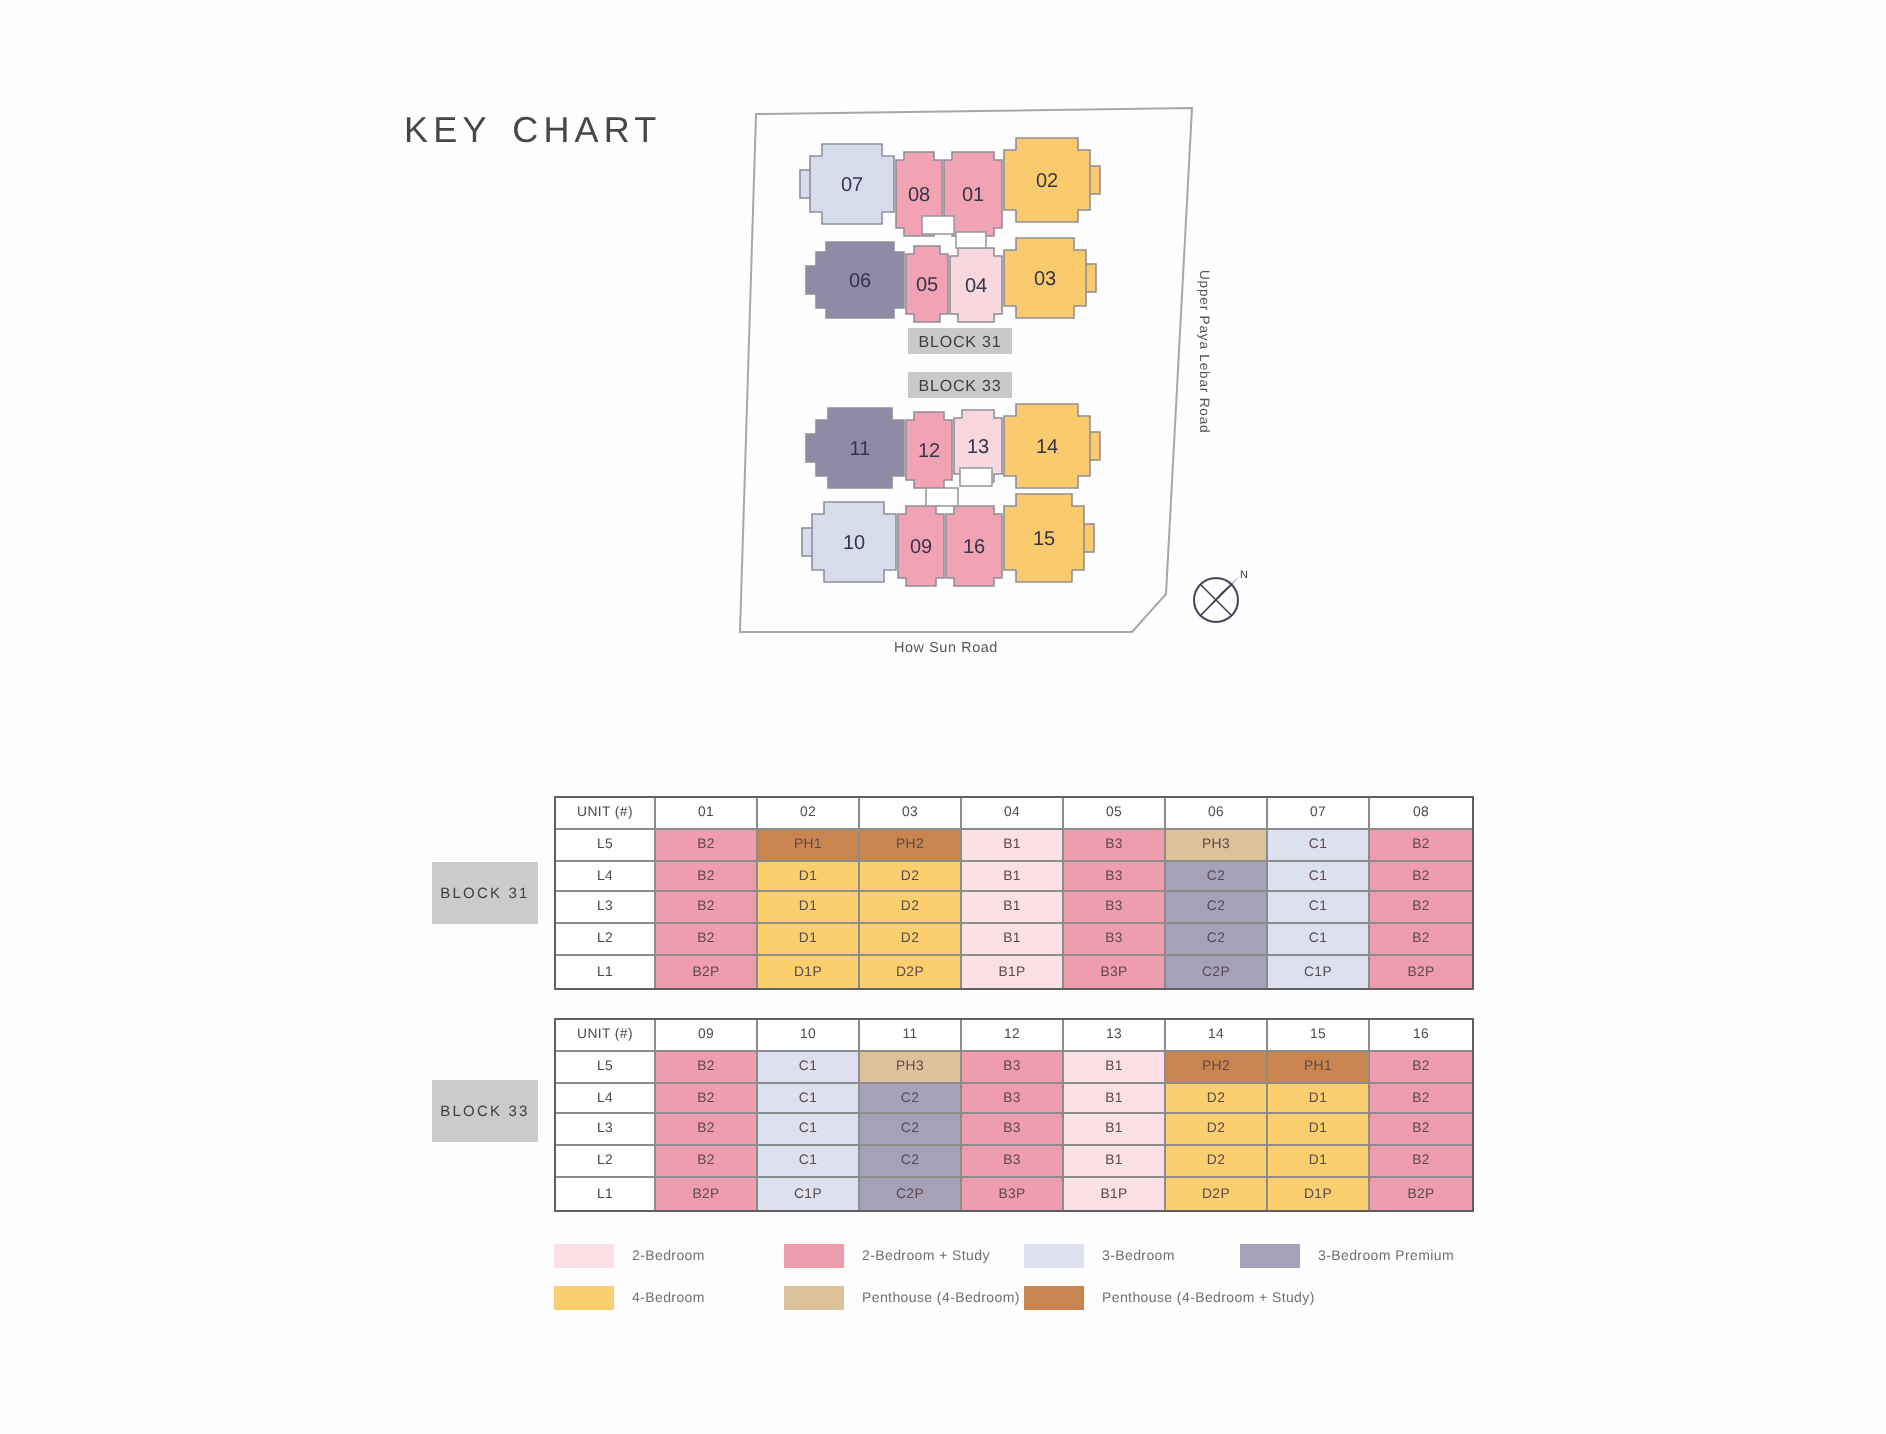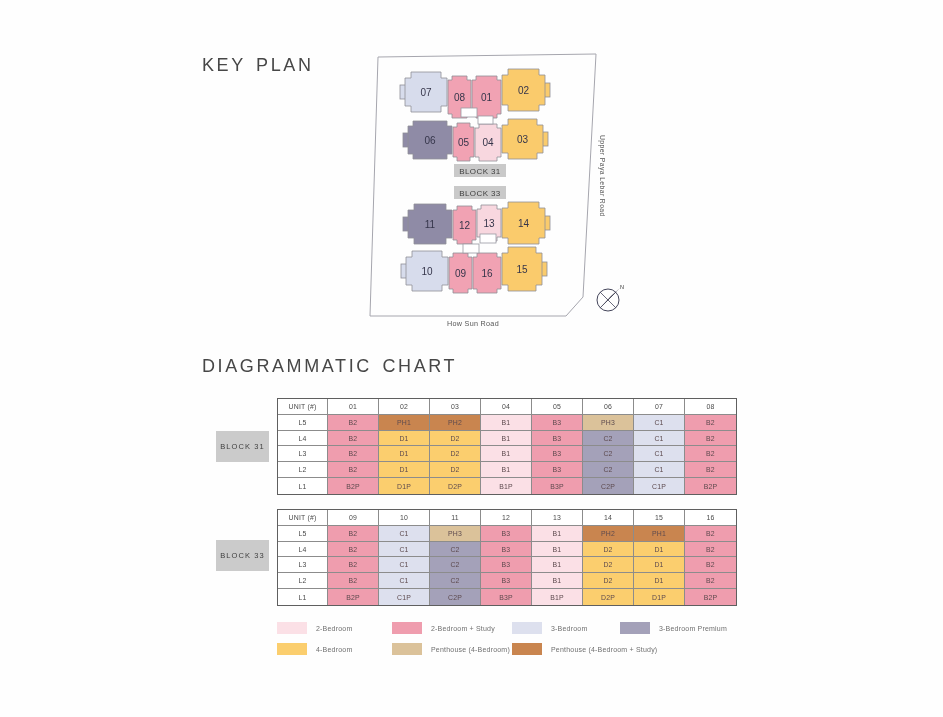--- a/index.html
+++ b/index.html
@@ -25,22 +25,21 @@
   .cell.last-row{border-bottom:none;}
 
   .leg-item{position:absolute;display:flex;align-items:center;}
   .leg-swatch{width:30px;height:12px;flex:0 0 auto;}
   .leg-label{margin-left:9px;font-size:7px;color:#6f6f6f;white-space:nowrap;letter-spacing:.2px;}
 </style>
 </head>
 <body>
 
 <div class="canvas">
-  <div id="keyplan-title" class="big-title">KEY PLAN</div>
-  <div id="chart-title" class="big-title">DIAGRAMMATIC CHART</div>
+  <div id="keyplan-title" class="big-title">KEY CHART</div>
   <svg id="keyplan-svg" width="285" height="300" viewBox="0 0 285 300">
       <polygon points="18,12 236,9 223,252 206,271 10,271" fill="none" stroke="#a6a6ae" stroke-width="1"></polygon>
       <g>
         <rect x="40" y="40" width="8" height="14" fill="#D7DCEC" stroke="#8f8f98" stroke-width="0.8"></rect>
         <polygon points="45,33 51,33 51,27 81,27 81,33 87,33 87,61 81,61 81,67 51,67 51,61 45,61" fill="#D7DCEC" stroke="#8f8f98" stroke-width="0.8"></polygon>
         <text x="66" y="50.5" text-anchor="middle" font-size="10" fill="#35354a" font-family="Liberation Sans, sans-serif">07</text>
       </g>
       <g>
         <polygon points="88,35 92,35 92,31 107,31 107,35 111,35 111,69 107,69 107,73 92,73 92,69 88,69" fill="#F1A2B3" stroke="#8f8f98" stroke-width="0.8"></polygon>
         <text x="99.5" y="55.5" text-anchor="middle" font-size="10" fill="#35354a" font-family="Liberation Sans, sans-serif">08</text>

